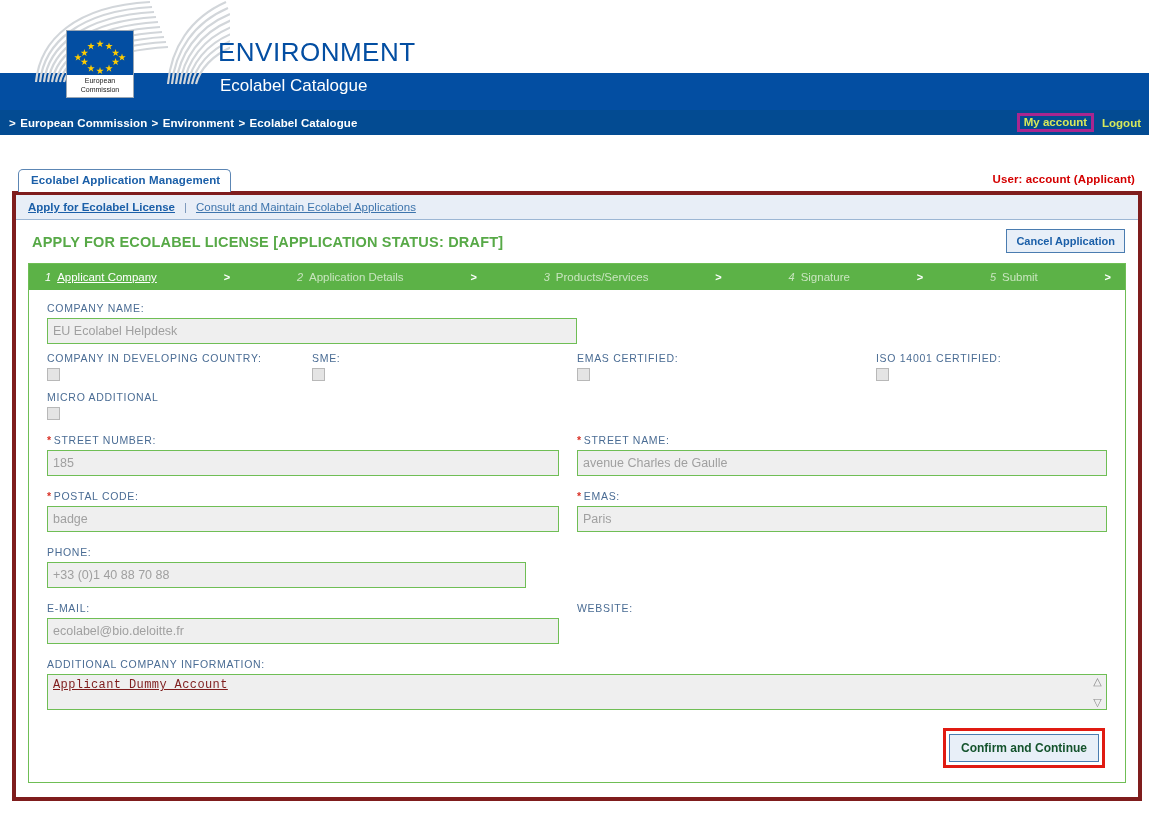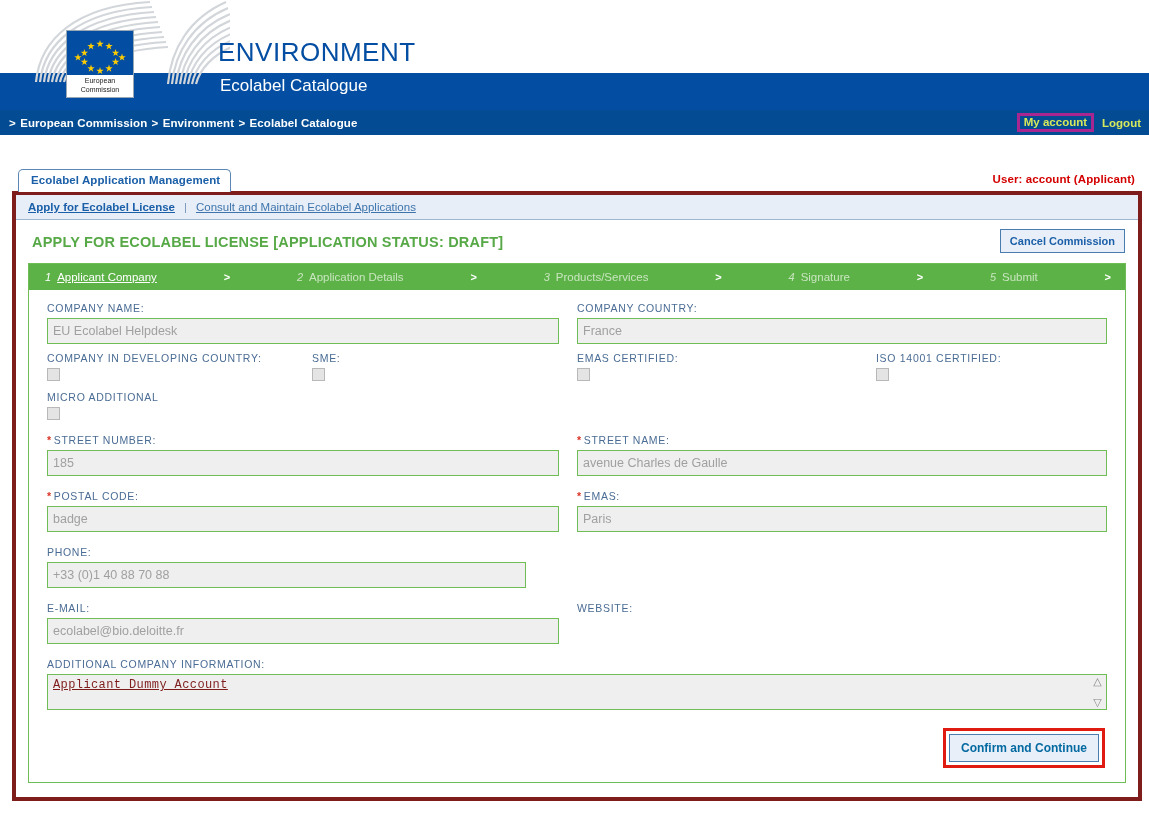--- a/index.html
+++ b/index.html
@@ -290,21 +290,21 @@
   }
   .confirm-outline {
     border: 3px solid #E01B12;
     padding: 3px;
     display: inline-block;
     line-height: 0;
   }
   .confirm-btn {
     background: #E8EFF8;
     border: 1px solid #4A7CB0;
-    color: #0369a1;
+    color: #14532d;
     font-size: 12px;
     font-weight: bold;
     padding: 6px 11px;
     cursor: pointer;
     font-family: "Liberation Sans", sans-serif;
     line-height: normal;
   }
 </style>
 </head>
 <body>
@@ -397,21 +397,21 @@
 
     <div class="subnav">
       <a href="#" class="subnav-active">Apply for Ecolabel License</a>
       <span class="subnav-sep">|</span>
       <a href="#" class="subnav-item">Consult and Maintain Ecolabel Applications</a>
     </div>
 
     <div class="panel-body">
 
       <div class="page-title">APPLY FOR ECOLABEL LICENSE [APPLICATION STATUS: DRAFT]</div>
-      <button class="cancel-btn">Cancel Commission</button>
+      <button class="cancel-btn">Cancel Application</button>
 
       <div class="form-box">
 
         <div class="stepbar">
           <div class="step active">
             <span class="step-num">1</span>
             <span class="step-label">Applicant Company</span>
           </div>
           <div class="step-spacer"></div>
           <span class="step-arrow">&gt;</span>
@@ -444,24 +444,20 @@
           <div class="step-spacer"></div>
           <span class="step-arrow" style="padding-right:14px">&gt;</span>
         </div>
 
         <div class="form-inner">
 
           <div class="frow">
             <div class="fcol">
               <div class="flabel">COMPANY NAME:</div>
               <input class="finput" type="text" readonly="" value="EU Ecolabel Helpdesk" style="">
-            </div>
-            <div class="fcol">
-              <div class="flabel">COMPANY COUNTRY:</div>
-              <input class="finput" type="text" readonly="" value="France" style="">
             </div>
           </div>
 
           <div class="cbrow">
             <div class="cbcell wide">
               <div class="flabel">COMPANY IN DEVELOPING COUNTRY:</div>
               <span class="fcheck"></span>
             </div>
             <div class="cbcell">
               <div class="flabel">SME:</div>

